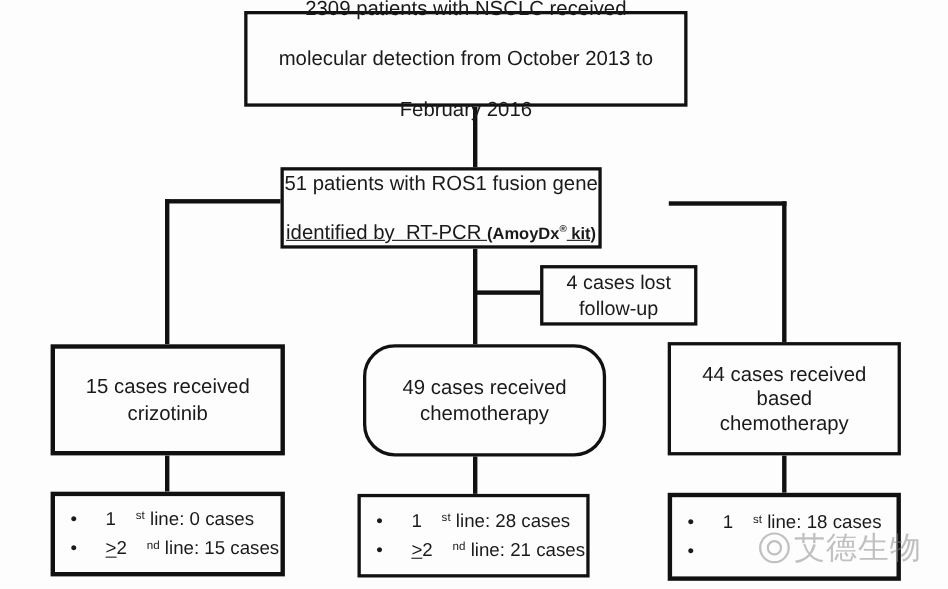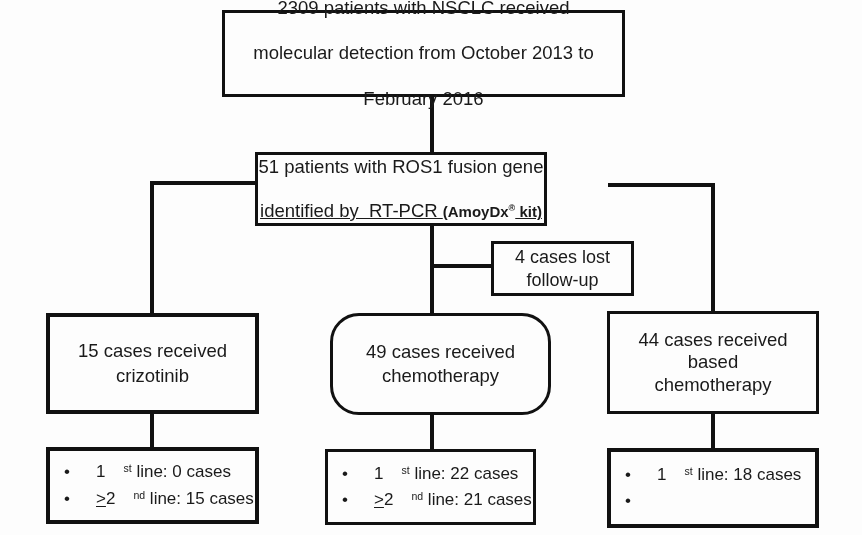--- a/index.html
+++ b/index.html
@@ -147,32 +147,38 @@
     </div>
     <div class="brow">
       <span class="blt">•</span>
       <span><span class="geq">&gt;</span><span>2</span><span class="ord">nd</span><span class="rest"> line: 15 cases</span></span>
     </div>
   </div>
 
   <div class="box bullets" style="left:325px;top:449px;width:211px;height:76px;">
     <div class="brow">
       <span class="blt">•</span>
-      <span><span class="geq"></span><span>1</span><span class="ord">st</span><span class="rest"> line: 22 cases</span></span>
+      <span><span class="geq"></span><span>1</span><span class="ord">st</span><span class="rest"> line: 28 cases</span></span>
     </div>
     <div class="brow">
       <span class="blt">•</span>
       <span><span class="geq">&gt;</span><span>2</span><span class="ord">nd</span><span class="rest"> line: 21 cases</span></span>
     </div>
   </div>
 
   <div class="box thick bullets" style="left:607px;top:448px;width:212px;height:80px;">
     <div class="brow">
       <span class="blt">•</span>
       <span><span class="geq"></span><span>1</span><span class="ord">st</span><span class="rest"> line: 18 cases</span></span>
     </div>
     <div class="brow">
       <span class="blt">•</span>
     </div>
   </div>
 
+  <div id="watermark">
+    <span class="wm-circle">
+        <span class="wm-dot"></span>
+      </span>
+    <span class="wm-text">艾德生物</span>
+  </div>
 
 </div>
 
 </body></html>

